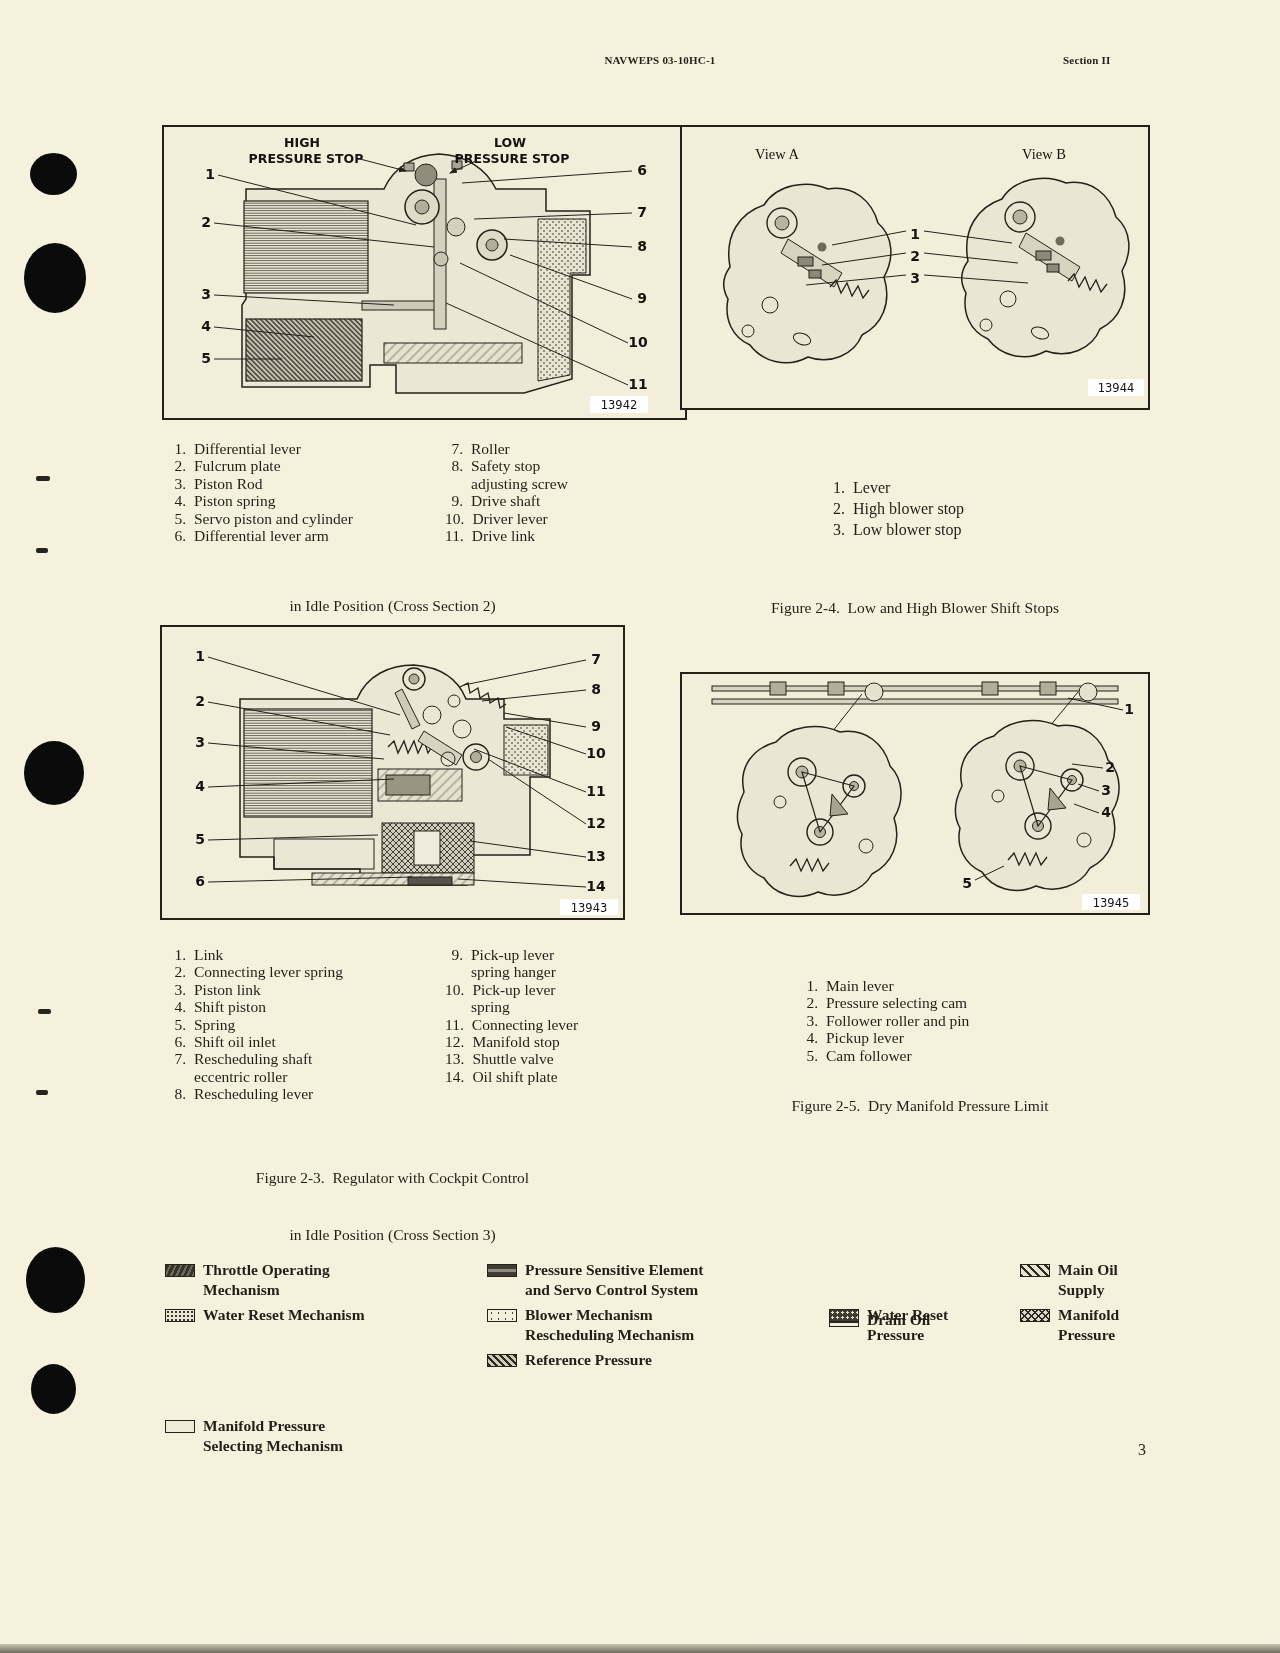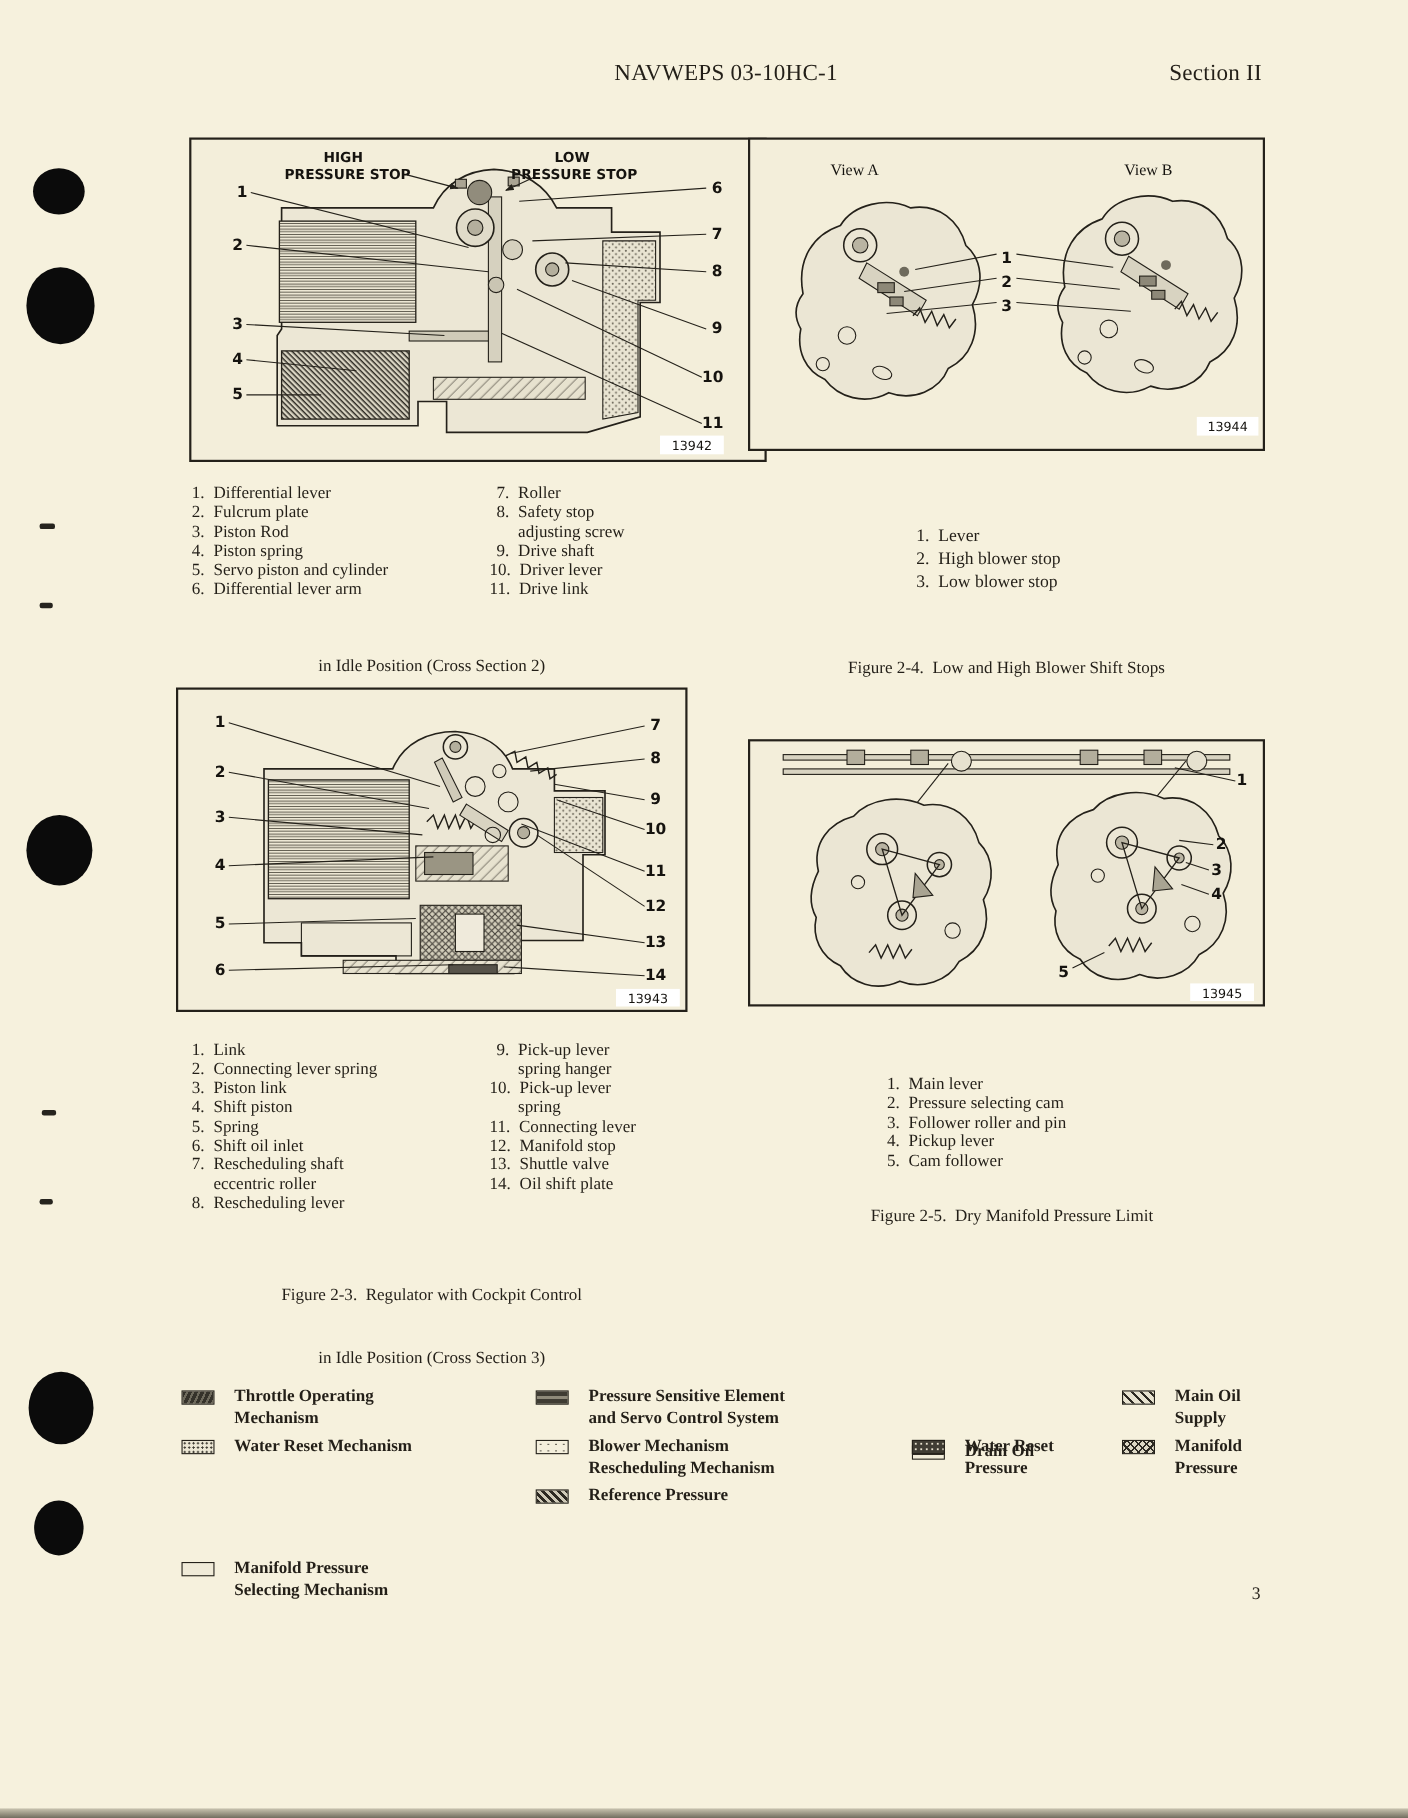--- a/index.html
+++ b/index.html
@@ -5,36 +5,36 @@
 <style>
   * { margin:0; padding:0; box-sizing:border-box; }
   html,body { width:1280px; height:1653px; }
   body {
     background:#f6f1dd;
     font-family:"Liberation Serif", serif;
     color:#231f18;
     position:relative;
     overflow:hidden;
   }
-  .hdr { position:absolute; top:54px; font-weight:normal; font-size:21px; letter-spacing:.2px; }
+  .hdr { position:absolute; top:54px; font-weight:bold; font-size:11px; letter-spacing:.2px; }
   .hdr-center { left:520px; width:280px; text-align:center; }
   .hdr-right { left:1063px; }
 
   .figbox { position:absolute; border:2px solid #24211a; background:#f3eeda; }
   .figbox svg { display:block; width:100%; height:100%; }
 
   .plist { position:absolute; font-size:15.5px; line-height:17.4px; }
   .plist.wide { font-size:16px; line-height:21px; }
   .prow { display:flex; }
   .pnum { display:inline-block; min-width:26px; text-align:right; padding-right:8px; flex:none; }
   .plist.wide .pnum { min-width:20px; }
 
   .caption { position:absolute; text-align:center; font-size:15.5px; line-height:19px; white-space:pre-wrap; }
 
-  .legend-item { position:absolute; display:flex; gap:18px; font-weight:bold; font-size:15.5px; line-height:20px; }
+  .legend-item { position:absolute; display:flex; gap:8px; font-weight:bold; font-size:15.5px; line-height:20px; }
   .swatch { flex:none; width:30px; height:13px; border:1px solid #24211a; margin-top:4px; }
   .lg-line { display:block; white-space:pre; }
 
   .sw-throttle { background:repeating-linear-gradient(115deg,#35322a 0 3px,#6e6a5c 3px 5px); }
   .sw-water-reset-mech { background-color:#ece7d4; background-image:radial-gradient(#3a372f .9px, transparent 1.1px); background-size:4px 4px; }
   .sw-manifold-select { background:#f0ebd8; }
   .sw-pressure-sensitive { background:linear-gradient(#3f3c33 0 35%, #8f8a7a 35% 60%, #3f3c33 60% 100%); }
   .sw-blower-hydraulic { background-color:#f4efdc; background-image:radial-gradient(#4a463c .8px, transparent 1px); background-size:7px 6px; }
   .sw-reference-pressure { background:repeating-linear-gradient(45deg,#2c2922 0 2.5px,#cfcab8 2.5px 5px); }
   .sw-drain-oil { background:repeating-linear-gradient(#2c2922 0 1.8px,#f2edda 1.8px 6px); }
@@ -96,21 +96,21 @@
 <div class="mark" style="left:30px;top:153px;width:47px;height:42px"></div>
 <div class="mark" style="left:24px;top:243px;width:62px;height:70px"></div>
 <div class="mark" style="left:24px;top:741px;width:60px;height:64px"></div>
 <div class="mark" style="left:26px;top:1247px;width:59px;height:66px"></div>
 <div class="mark" style="left:31px;top:1364px;width:45px;height:50px"></div>
 <div class="dash" style="left:36px;top:476px;width:14px;height:5px"></div>
 <div class="dash" style="left:36px;top:548px;width:12px;height:5px"></div>
 <div class="dash" style="left:38px;top:1009px;width:13px;height:5px"></div>
 <div class="dash" style="left:36px;top:1090px;width:12px;height:5px"></div>
 
-<div class="figbox" style="left:172px;top:125px;width:525px;height:295px">
+<div class="figbox" style="left:162px;top:125px;width:525px;height:295px">
   <svg viewBox="0 0 461 291">
     <g>
       <path d="M52 62 L190 62 C200 40 220 28 245 27 C272 28 292 42 302 62 L352 62 L352 84 L396 84 L396 148 L378 148 L378 252 L330 266 L202 266 L202 238 L176 238 L176 260 L48 260 L48 178 L52 172 Z" fill="#ece7d5" class="outline" stroke-width="1.5"></path>
       <polygon points="344,92 392,92 392,146 376,146 376,248 344,254" fill="url(#pat-dots)" class="outline"></polygon>
       <rect x="50" y="74" width="124" height="92" fill="url(#pat-bellows)" class="outline" stroke-width="1.2"></rect>
       <rect x="168" y="174" width="78" height="9" fill="#cfcab8" class="outline"></rect>
       <rect x="52" y="192" width="116" height="62" fill="url(#pat-coil)" class="outline" stroke-width="1.2"></rect>
       <rect x="190" y="216" width="138" height="20" fill="url(#pat-hatch)" class="outline"></rect>
       <rect x="240" y="52" width="12" height="150" fill="#d6d1bf" class="outline"></rect>
       <circle cx="232" cy="48" r="11" fill="#918c7c" class="outline"></circle>

